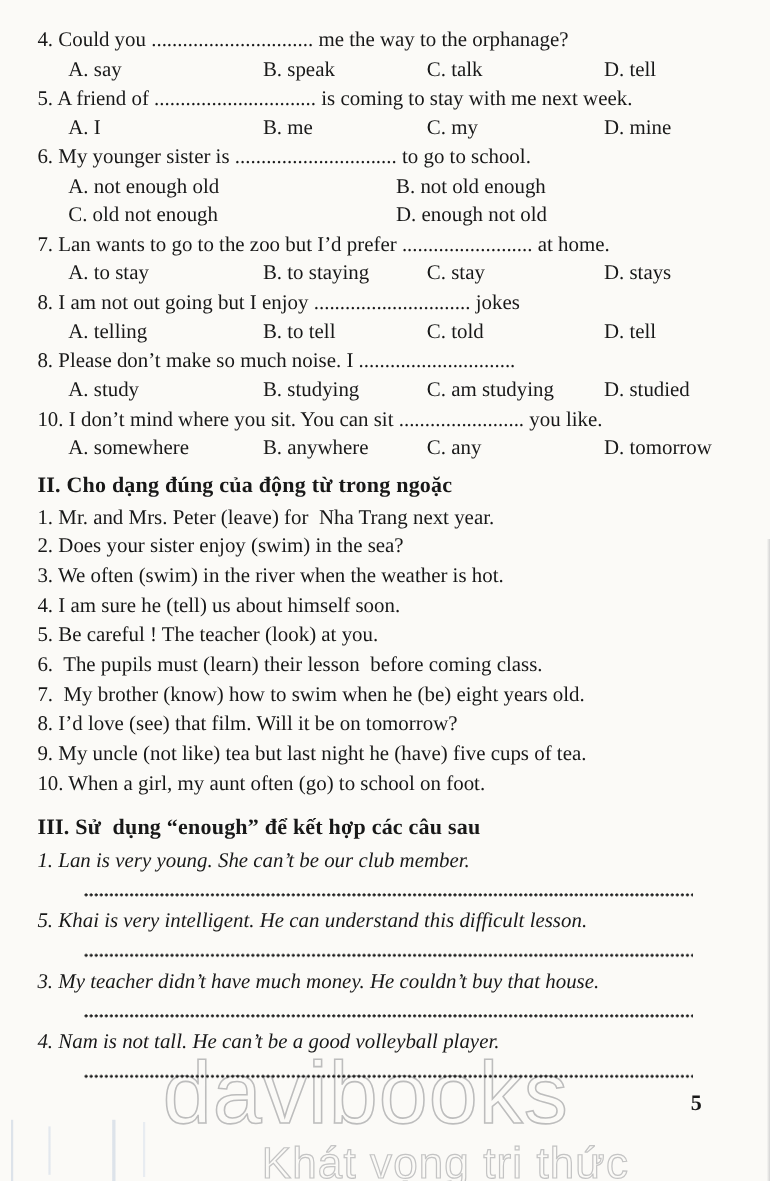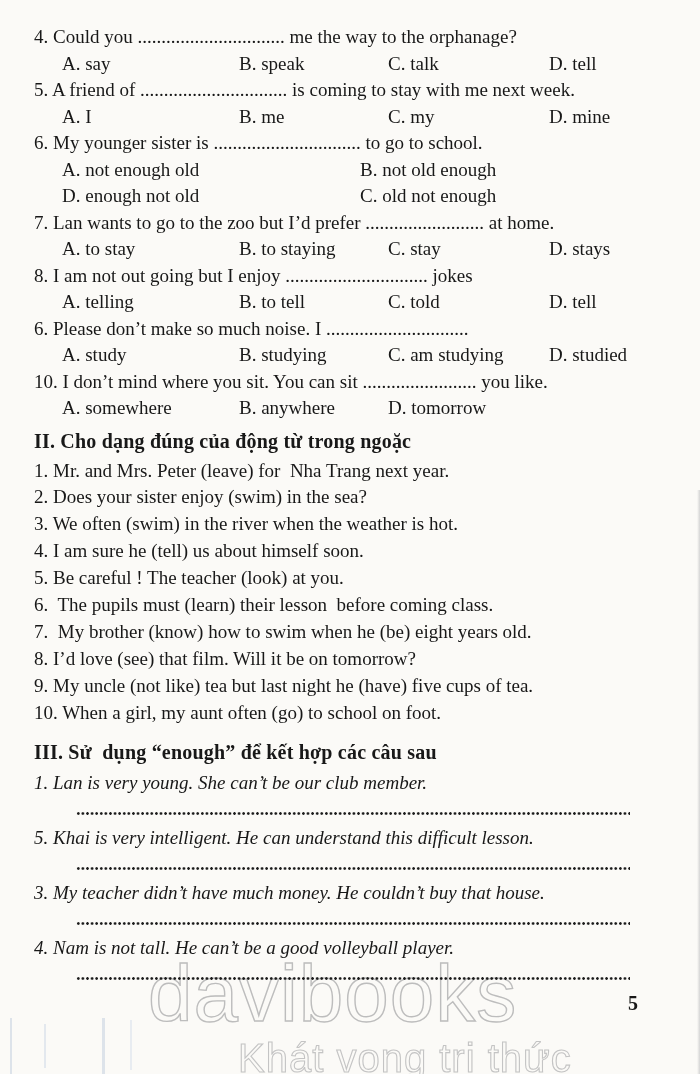--- a/index.html
+++ b/index.html
@@ -121,48 +121,49 @@
         <span class="opt">B. me</span>
         <span class="opt">C. my</span>
         <span class="opt">D. mine</span>
       </div>
       <div class="qline">6. My younger sister is ............................... to go to school.</div>
       <div class="optrow two">
         <span class="opt">A. not enough old</span>
         <span class="opt">B. not old enough</span>
       </div>
       <div class="optrow two">
+        <span class="opt">C. old not enough</span>
         <span class="opt">D. enough not old</span>
-        <span class="opt">C. old not enough</span>
       </div>
       <div class="qline">7. Lan wants to go to the zoo but I’d prefer ......................... at home.</div>
       <div class="optrow four">
         <span class="opt">A. to stay</span>
         <span class="opt">B. to staying</span>
         <span class="opt">C. stay</span>
         <span class="opt">D. stays</span>
       </div>
       <div class="qline">8. I am not out going but I enjoy .............................. jokes</div>
       <div class="optrow four">
         <span class="opt">A. telling</span>
         <span class="opt">B. to tell</span>
         <span class="opt">C. told</span>
         <span class="opt">D. tell</span>
       </div>
-      <div class="qline">6. Please don’t make so much noise. I ..............................</div>
+      <div class="qline">8. Please don’t make so much noise. I ..............................</div>
       <div class="optrow four">
         <span class="opt">A. study</span>
         <span class="opt">B. studying</span>
         <span class="opt">C. am studying</span>
         <span class="opt">D. studied</span>
       </div>
       <div class="qline">10. I don’t mind where you sit. You can sit ........................ you like.</div>
       <div class="optrow four">
         <span class="opt">A. somewhere</span>
         <span class="opt">B. anywhere</span>
+        <span class="opt">C. any</span>
         <span class="opt">D. tomorrow</span>
       </div>
     </div>
 
   <div class="sec-heading">II. Cho dạng đúng của động từ trong ngoặc</div>
   <div id="s2-items">
       <p class="vitem">1. Mr. and Mrs. Peter (leave) for  Nha Trang next year.</p>
       <p class="vitem">2. Does your sister enjoy (swim) in the sea?</p>
       <p class="vitem">3. We often (swim) in the river when the weather is hot.</p>
       <p class="vitem">4. I am sure he (tell) us about himself soon.</p>

